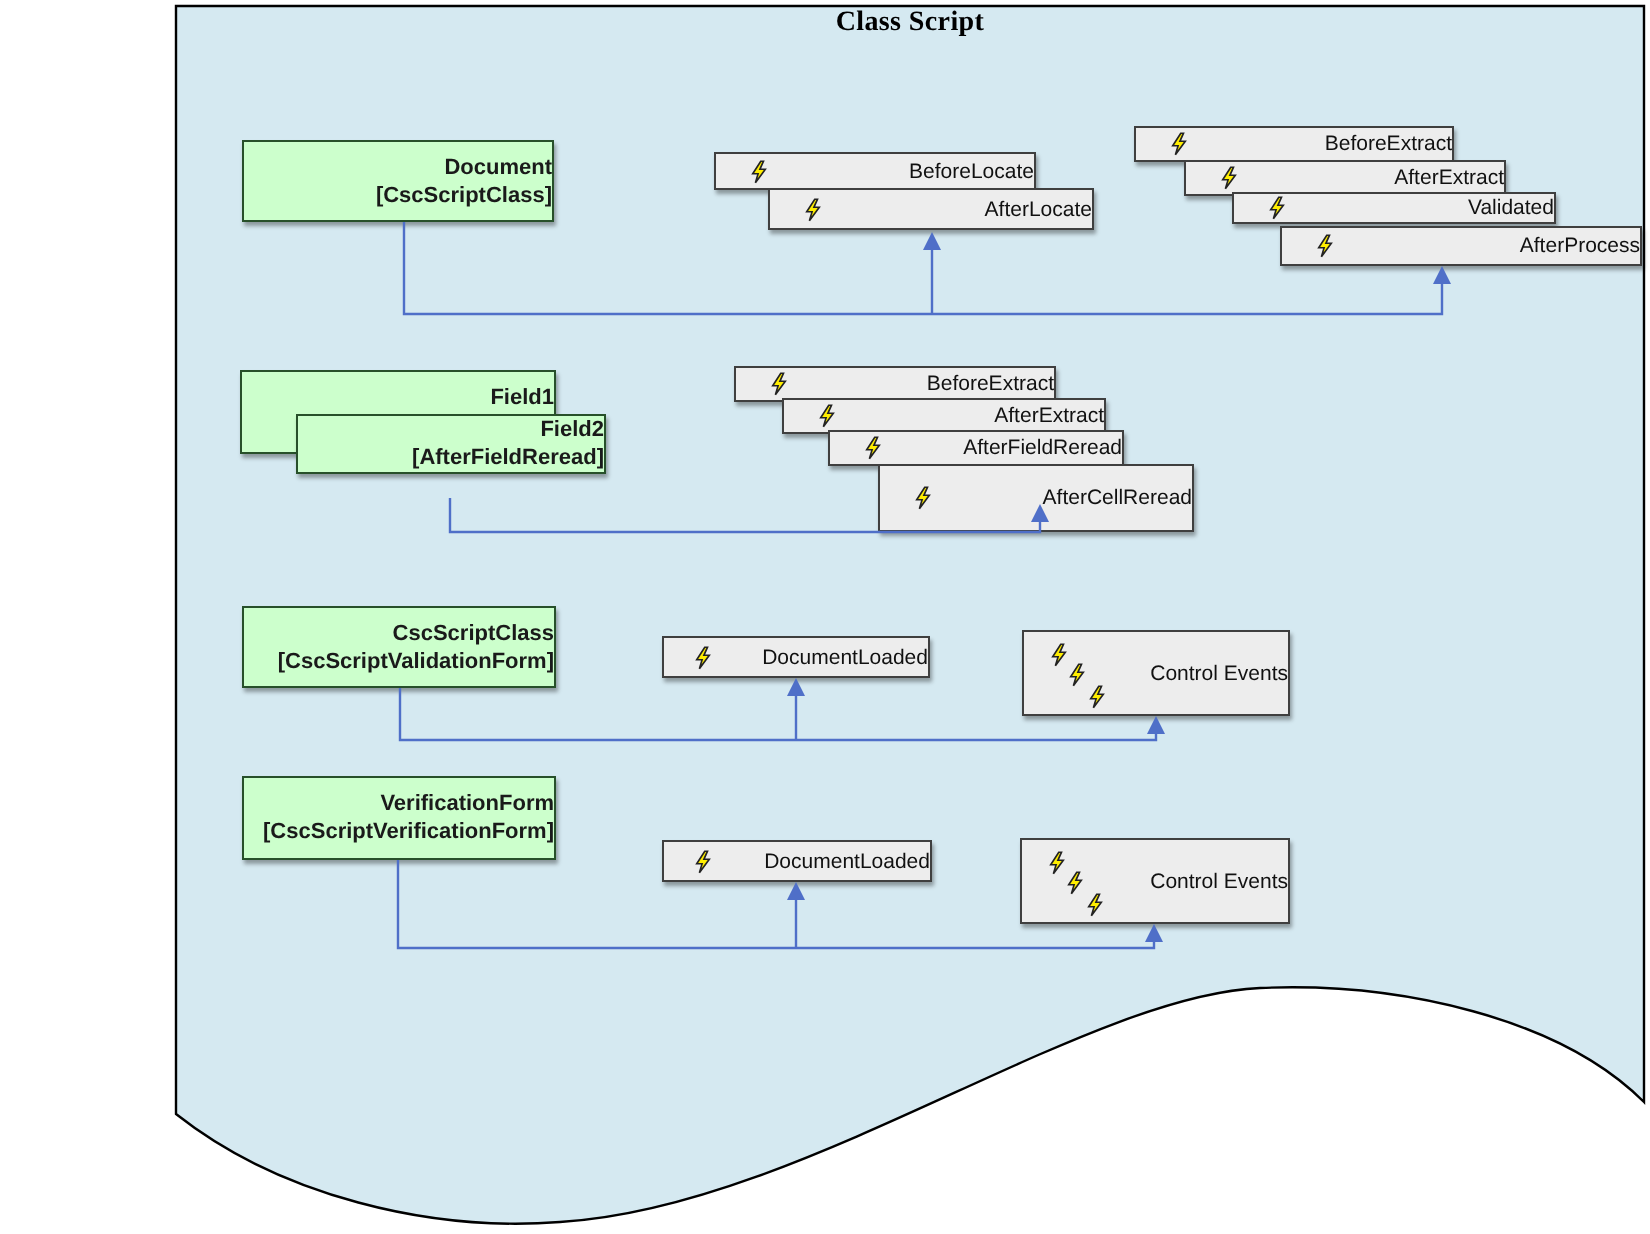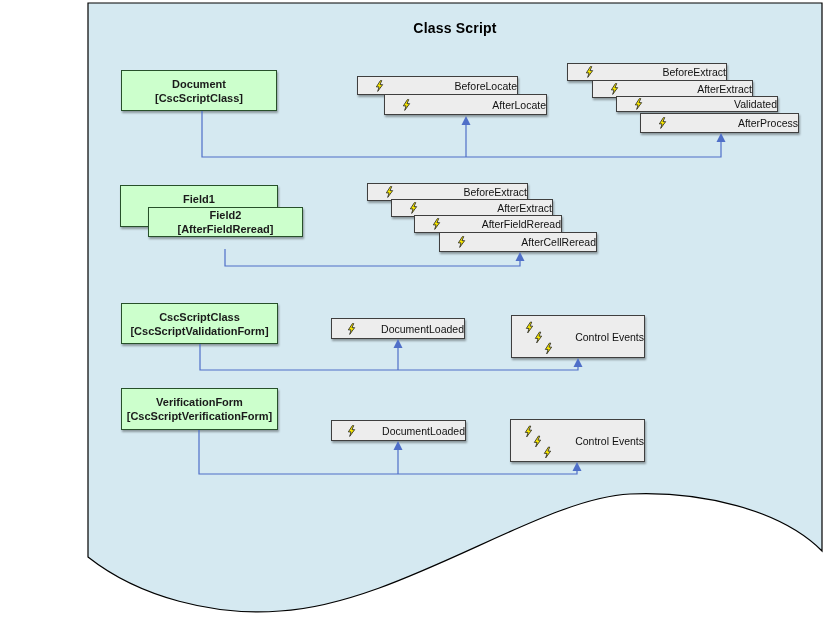--- a/index.html
+++ b/index.html
@@ -6,28 +6,28 @@
   #stage{
     position:relative;width:825px;height:617px;overflow:hidden;
     font-family:"Liberation Sans", sans-serif;
     --region-fill:#d5e9f1; --region-border:#000000;
     --class-box-fill:#ccffcc; --class-box-border:#27502a;
     --event-box-fill:#ededed; --event-box-border:#3f3f3f;
     --connector:#4f6fc8; --bolt-fill:#ffee00; --text:#000000;
   }
   .region-svg{position:absolute;left:0;top:0;}
   .title{
-    position:absolute;left:88px;top:20px;width:734px;text-align:center;
-    font-size:14px;font-weight:bold;color:var(--text);letter-spacing:.2px;
+    position:absolute;left:88px;top:4px;width:734px;text-align:center;
+    font-size:14px;font-weight:bold;color:var(--text);letter-spacing:.2px;font-family:Liberation Serif, serif;
   }
   .cbox{
     position:absolute;background:var(--class-box-fill);
     border:1px solid var(--class-box-border);
     box-shadow:1px 2px 2px rgba(0,0,0,.35);
-    display:flex;flex-direction:column;justify-content:center;align-items:center;
+    display:flex;flex-direction:column;justify-content:center;align-items:flex-end;
     font-size:11px;font-weight:bold;color:#1a1a1a;line-height:14px;text-align:center;
     box-sizing:border-box;
   }
   .cbox.top-align{justify-content:flex-start;padding-top:6px;}
   .ebox{
     position:absolute;background:var(--event-box-fill);
     border:1px solid var(--event-box-border);
     box-shadow:1px 2px 2px rgba(0,0,0,.35);
     box-sizing:border-box;
   }
@@ -110,21 +110,21 @@
     <span class="elabel">AfterExtract</span>
   </div>
   <div class="ebox" style="left:616px;top:96px;width:162px;height:16px">
     <span class="bolt bolt-inline">
         <svg width="9" height="13" viewBox="0 0 10 14">
           <path d="M6,1 L1.5,8 H4.5 L3,13 L8.5,5.5 H5.5 L7.5,1 Z" fill="var(--bolt-fill)" stroke="#222" stroke-width="0.9"></path>
         </svg>
       </span>
     <span class="elabel">Validated</span>
   </div>
-  <div class="ebox" style="left:640px;top:113px;width:159px;height:20px">
+  <div class="ebox" style="left:640px;top:113px;width:181px;height:20px">
     <span class="bolt bolt-inline">
         <svg width="9" height="13" viewBox="0 0 10 14">
           <path d="M6,1 L1.5,8 H4.5 L3,13 L8.5,5.5 H5.5 L7.5,1 Z" fill="var(--bolt-fill)" stroke="#222" stroke-width="0.9"></path>
         </svg>
       </span>
     <span class="elabel">AfterProcess</span>
   </div>
 
   <div class="ebox" style="left:367px;top:183px;width:161px;height:18px">
     <span class="bolt bolt-inline">
@@ -143,21 +143,21 @@
     <span class="elabel">AfterExtract</span>
   </div>
   <div class="ebox" style="left:414px;top:215px;width:148px;height:18px">
     <span class="bolt bolt-inline">
         <svg width="9" height="13" viewBox="0 0 10 14">
           <path d="M6,1 L1.5,8 H4.5 L3,13 L8.5,5.5 H5.5 L7.5,1 Z" fill="var(--bolt-fill)" stroke="#222" stroke-width="0.9"></path>
         </svg>
       </span>
     <span class="elabel">AfterFieldReread</span>
   </div>
-  <div class="ebox" style="left:439px;top:232px;width:158px;height:20px">
+  <div class="ebox" style="left:439px;top:232px;width:158px;height:34px">
     <span class="bolt bolt-inline">
         <svg width="9" height="13" viewBox="0 0 10 14">
           <path d="M6,1 L1.5,8 H4.5 L3,13 L8.5,5.5 H5.5 L7.5,1 Z" fill="var(--bolt-fill)" stroke="#222" stroke-width="0.9"></path>
         </svg>
       </span>
     <span class="elabel">AfterCellReread</span>
   </div>
 
   <div class="ebox" style="left:331px;top:318px;width:134px;height:21px">
     <span class="bolt bolt-inline" style="left:15px">

